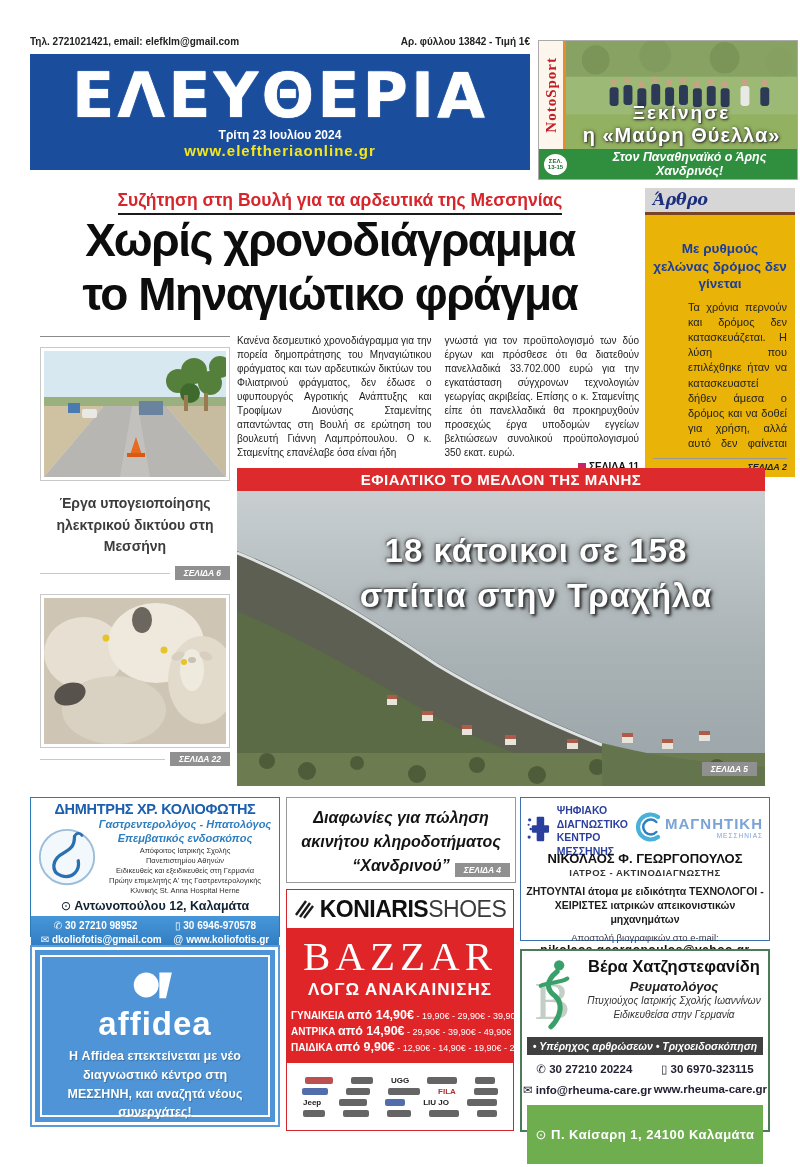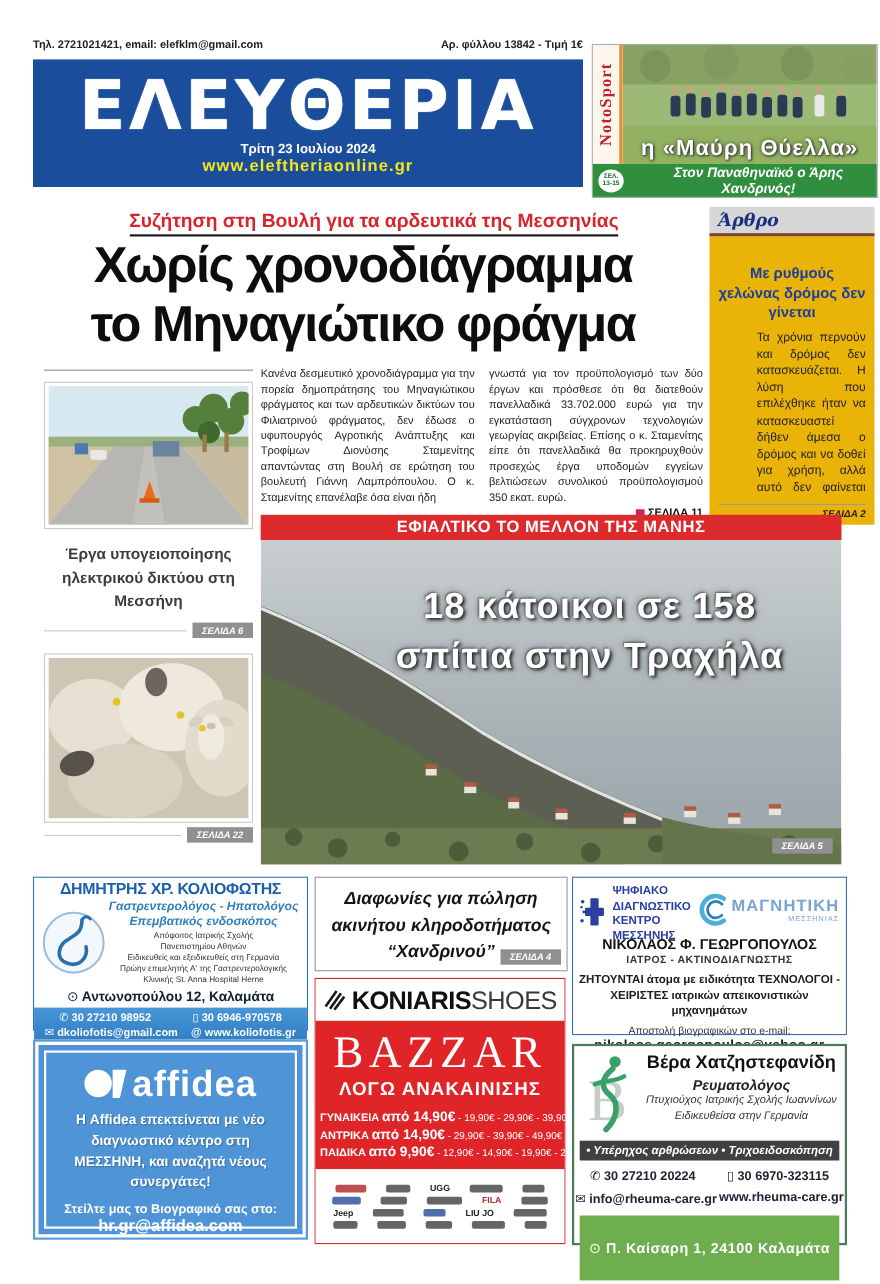--- a/index.html
+++ b/index.html
@@ -95,21 +95,21 @@
   .kol-addr{text-align:center;font-weight:bold;font-size:12.5px;color:#123;margin:2px 0 3px;}
   .kol-foot{margin-top:auto;background:linear-gradient(#4796d8,#2f7cc0);color:#fff;font-weight:bold;
             font-size:10px;padding:3px 4px;}
   .kol-frow{display:flex;justify-content:space-around;line-height:1.35;}
 
   
   .ad-aff{left:30px;top:945px;width:250px;height:182px;border:2px solid #5b9bd8;padding:3px;}
   .aff-inner{background:#4e94d6;height:100%;box-sizing:border-box;padding:5px;}
   .aff-frame{border:2px solid #fff;height:100%;box-sizing:border-box;display:flex;flex-direction:column;
              align-items:center;padding-top:8px;}
-  .aff-logorow{display:flex;align-items:center;gap:0;}
+  .aff-logorow{display:flex;align-items:center;gap:0;flex-direction:column;}
   .aff-word{color:#fff;font-weight:bold;font-size:33px;letter-spacing:1px;}
   .aff-body{width:205px;text-align:center;color:#fff;font-weight:bold;font-size:12.5px;line-height:1.5;
             margin-top:4px;text-shadow:1px 1px 1px rgba(0,0,0,.25);}
   .aff-div{width:180px;height:1px;background:#fff;margin:6px 0 4px;}
   .aff-cta{color:#fff;font-size:11.5px;font-weight:bold;}
   .aff-email{color:#fff;font-size:15px;font-weight:bold;}
 
   
   .ad-chan{left:286px;top:797px;width:228px;height:84px;border:1px solid #999;position:absolute;}
   .chan-text{font-style:italic;font-weight:bold;font-size:16px;line-height:1.5;text-align:center;
@@ -213,20 +213,21 @@
               <circle cx="104" cy="40" r="3"></circle>
               <circle cx="118" cy="38" r="3"></circle>
             <circle cx="132" cy="41" r="3"></circle>
               <circle cx="146" cy="39" r="3"></circle>
               <circle cx="160" cy="41" r="3"></circle>
             <circle cx="180" cy="39" r="3"></circle>
               <circle cx="200" cy="40" r="3"></circle>
           </g>
         </svg>
         <div class="ns-overlay">
+          <div class="ns-o1">Ξεκίνησε</div>
           <div class="ns-o2">η «Μαύρη Θύελλα»</div>
         </div>
       </div>
     </div>
     <div class="ns-bar">
       <span class="ns-badge">ΣΕΛ. 13-15</span>
       <span class="ns-bartext">Στον Παναθηναϊκό ο Άρης Χανδρινός!</span>
     </div>
   </div>
 

